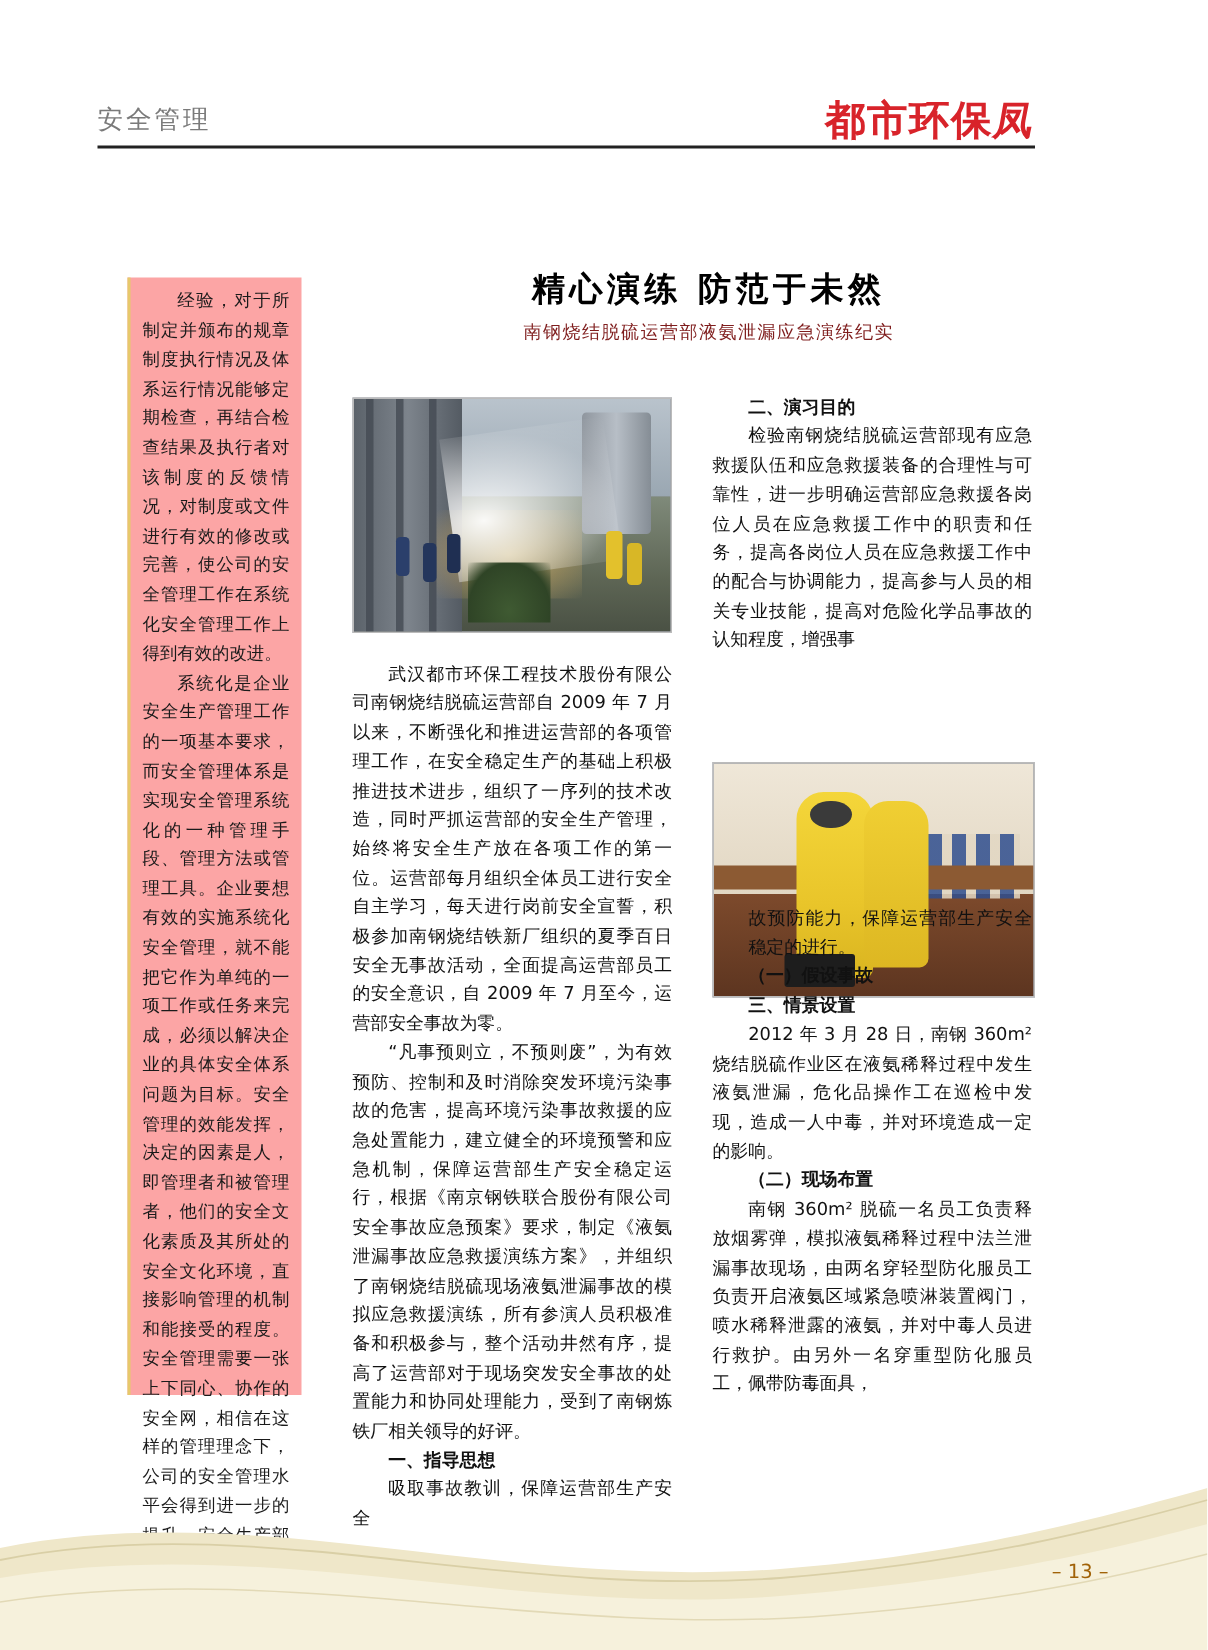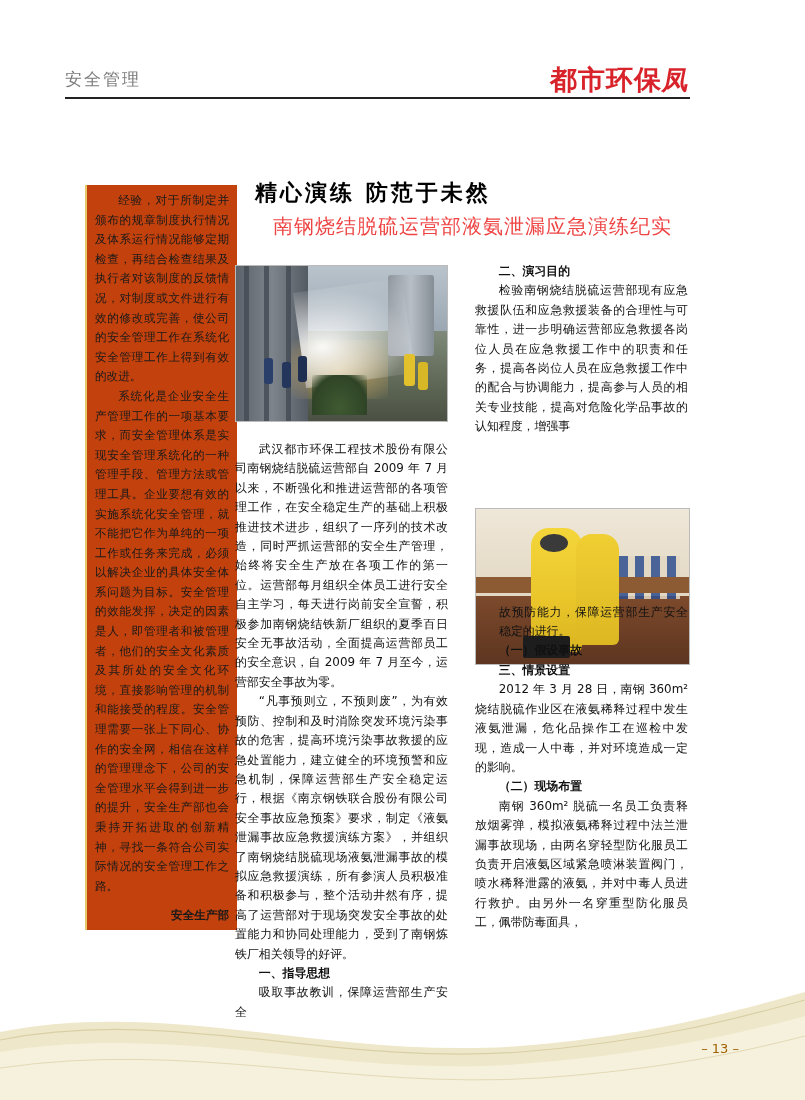--- a/index.html
+++ b/index.html
@@ -35,36 +35,36 @@
     display:inline-block;
     color:#d8232a;
     font-size:26px;
     transform:skewX(-10deg);
     margin-left:1px;
   }
 
   
   .title-main{
     position:absolute;left:255px;top:178px;width:435px;
-    text-align:left;
+    text-align:center;
     font-size:22px;font-weight:bold;color:#000;
     letter-spacing:3px;
     font-family:"DejaVu Serif","Liberation Serif",serif;
   }
   .title-sub{
     position:absolute;left:255px;top:213px;width:435px;
     text-align:center;
-    font-size:20px;color:#ef4444;letter-spacing:1px;
+    font-size:12px;color:#7f1d1d;letter-spacing:1px;
     font-family:"DejaVu Serif","Liberation Serif",serif;
   }
 
   
   .sidebar{
-    position:absolute;left:85px;top:185px;width:152px;height:745px;
-    background:#c2410c;
+    position:absolute;left:85px;top:185px;width:116px;height:745px;
+    background:#fca5a5;
     border-left:2px solid #e6c96b;
     box-sizing:border-box;
     padding:6px 8px 6px 8px;
   }
   .sidebar p{
     margin:0 0 0 0;
     font-size:11.6px;line-height:19.6px;color:#1a1a1a;
     text-align:justify;
     text-indent:2em;
     font-family:"DejaVu Sans",sans-serif;

